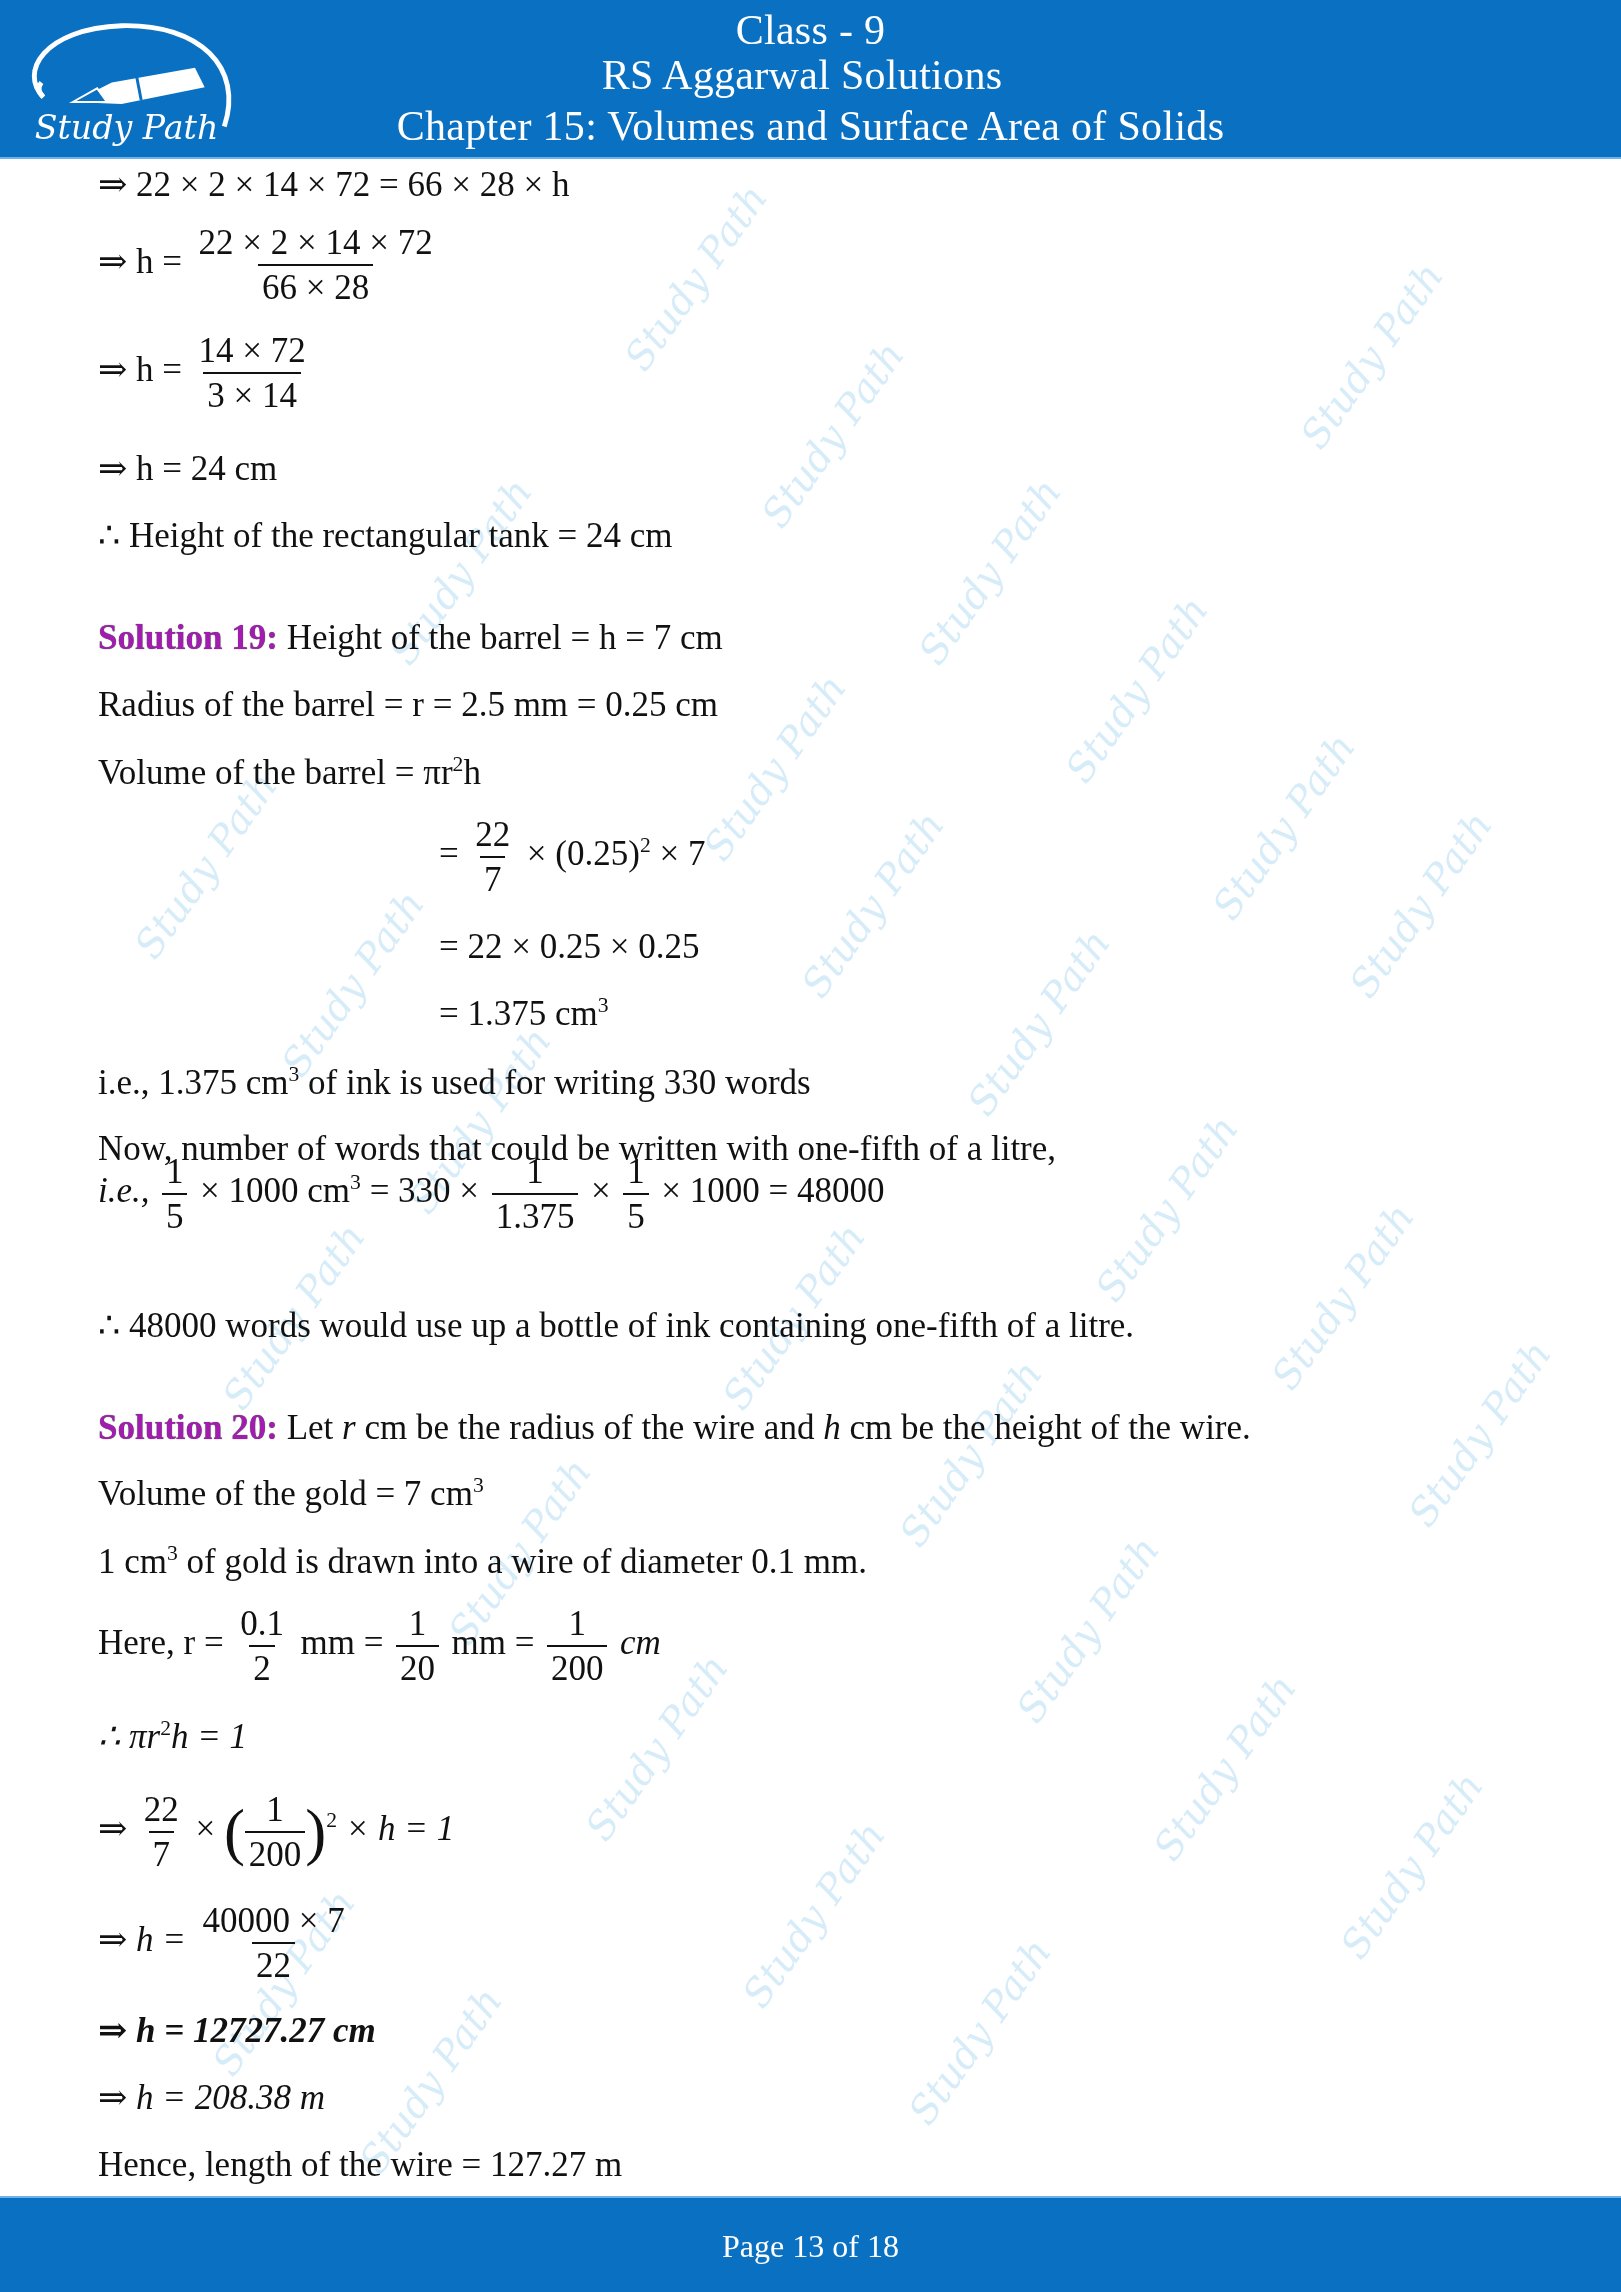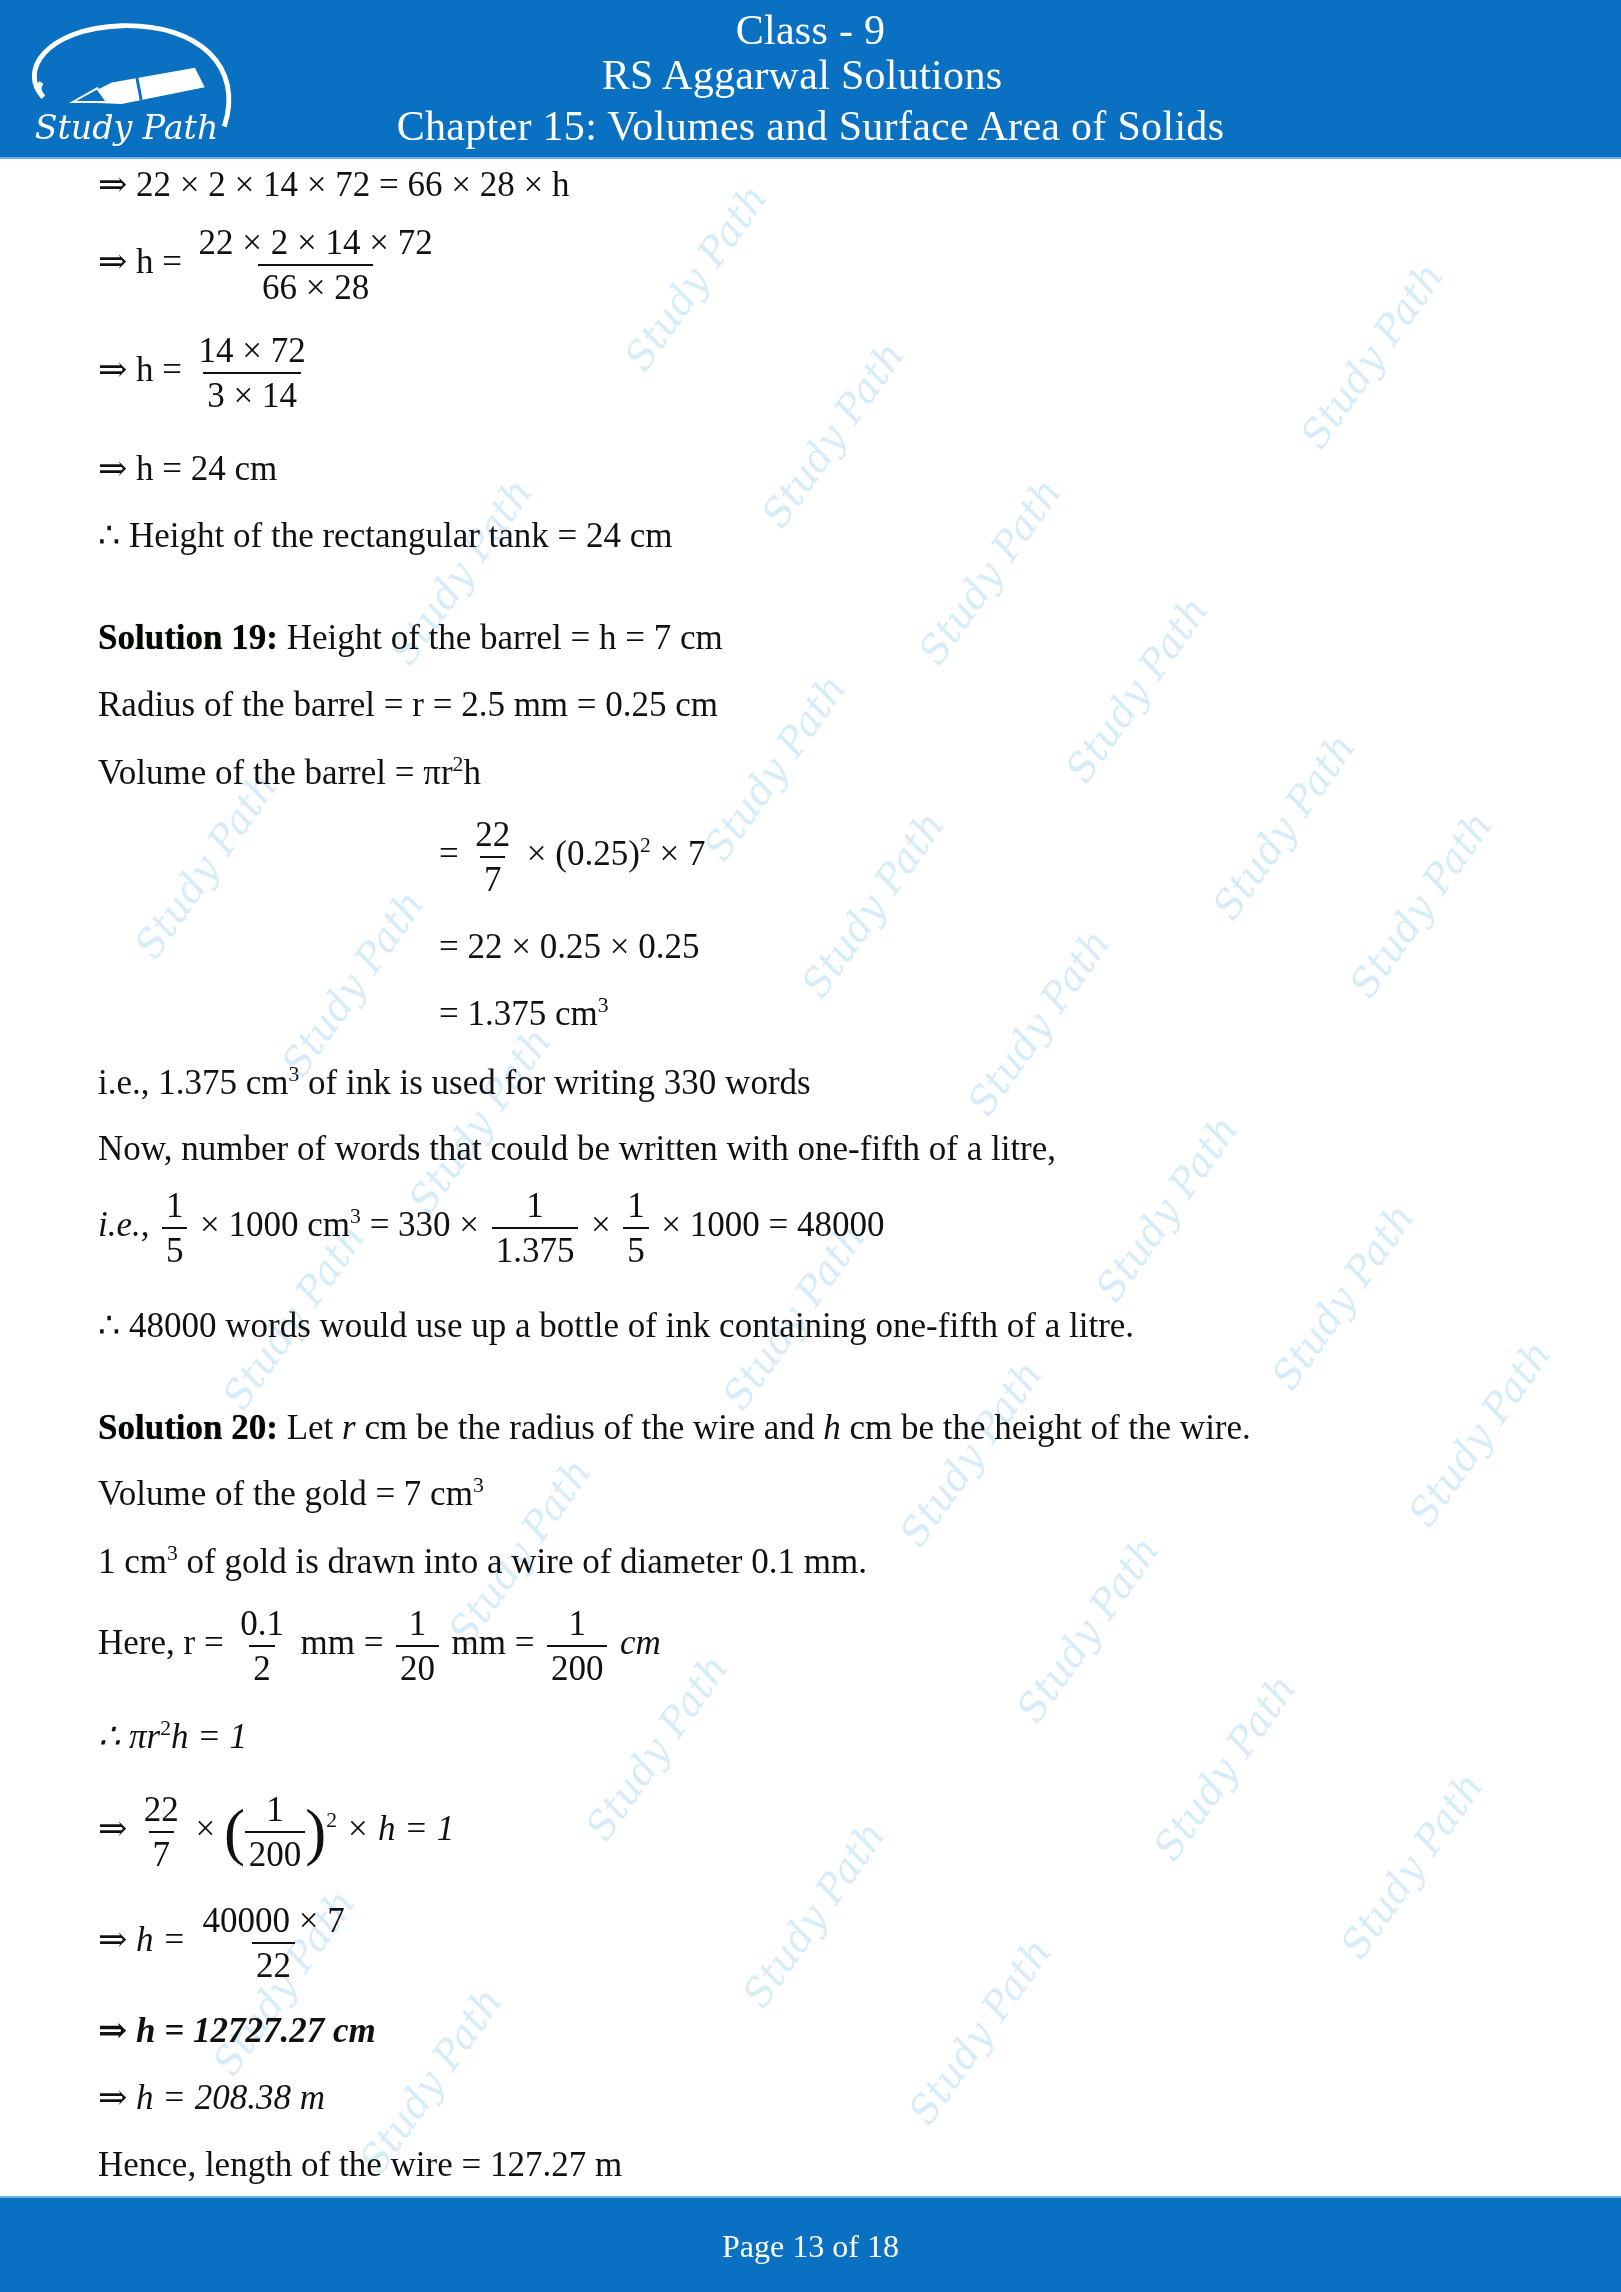--- a/index.html
+++ b/index.html
@@ -28,21 +28,21 @@
   .wm {
     position:absolute; color:#c9e6f6; font-family:"DejaVu Serif", serif;
     font-style:italic; font-size:39px; transform:rotate(-55deg);
     white-space:nowrap; opacity:0.75; pointer-events:none;
   }
 
   .content { position:absolute; left:98px; top:0; width:1431px; }
   .line {
     position:absolute; left:0; font-size:35px; line-height:43px; white-space:nowrap;
   }
-  .sol { color:#000000; font-weight:bold; text-shadow:0 0 1px #1e6a1e; }
+  .sol { color:#a21caf; font-weight:bold; text-shadow:0 0 1px #1e6a1e; }
   .frac { display:inline-flex; flex-direction:column; align-items:center; vertical-align:middle; margin:0 3.9px; }
   .frac .num { padding:0 3.9px 2px; line-height:39px; }
   .frac .den { border-top:2.9px solid #111; padding:2px 3.9px 0; line-height:39px; }
   .sup { font-size:21.6px; vertical-align:super; line-height:0; }
   .it { font-style:italic; }
   .paren { font-size:63px; vertical-align:middle; line-height:1; }
 </style>
 </head>
 <body>
 
@@ -134,21 +134,21 @@
   <div class="line" style="left:341px;top:925px;">= 22 × 0.25 × 0.25</div>
   <div class="line" style="left:341px;top:992px;">
     <span>= 1.375 cm</span><span class="sup">3</span>
   </div>
 
   <div class="line" style="top:1061px;">
     <span>i.e., 1.375 cm</span><span class="sup">3</span><span> of ink is used for writing 330 words</span>
   </div>
   <div class="line" style="top:1127px;">Now, number of words that could be written with one-fifth of a litre,</div>
 
-  <div class="line" style="top:1186px;">
+  <div class="line" style="top:1152px;">
     <span class="it">i.e.,</span>
     <span class="frac">
       <span class="num">1</span>
       <span class="den">5</span>
     </span>
     <span>× 1000 cm</span><span class="sup">3</span><span> = 330 ×</span>
     <span class="frac">
       <span class="num">1</span>
       <span class="den">1.375</span>
     </span>

